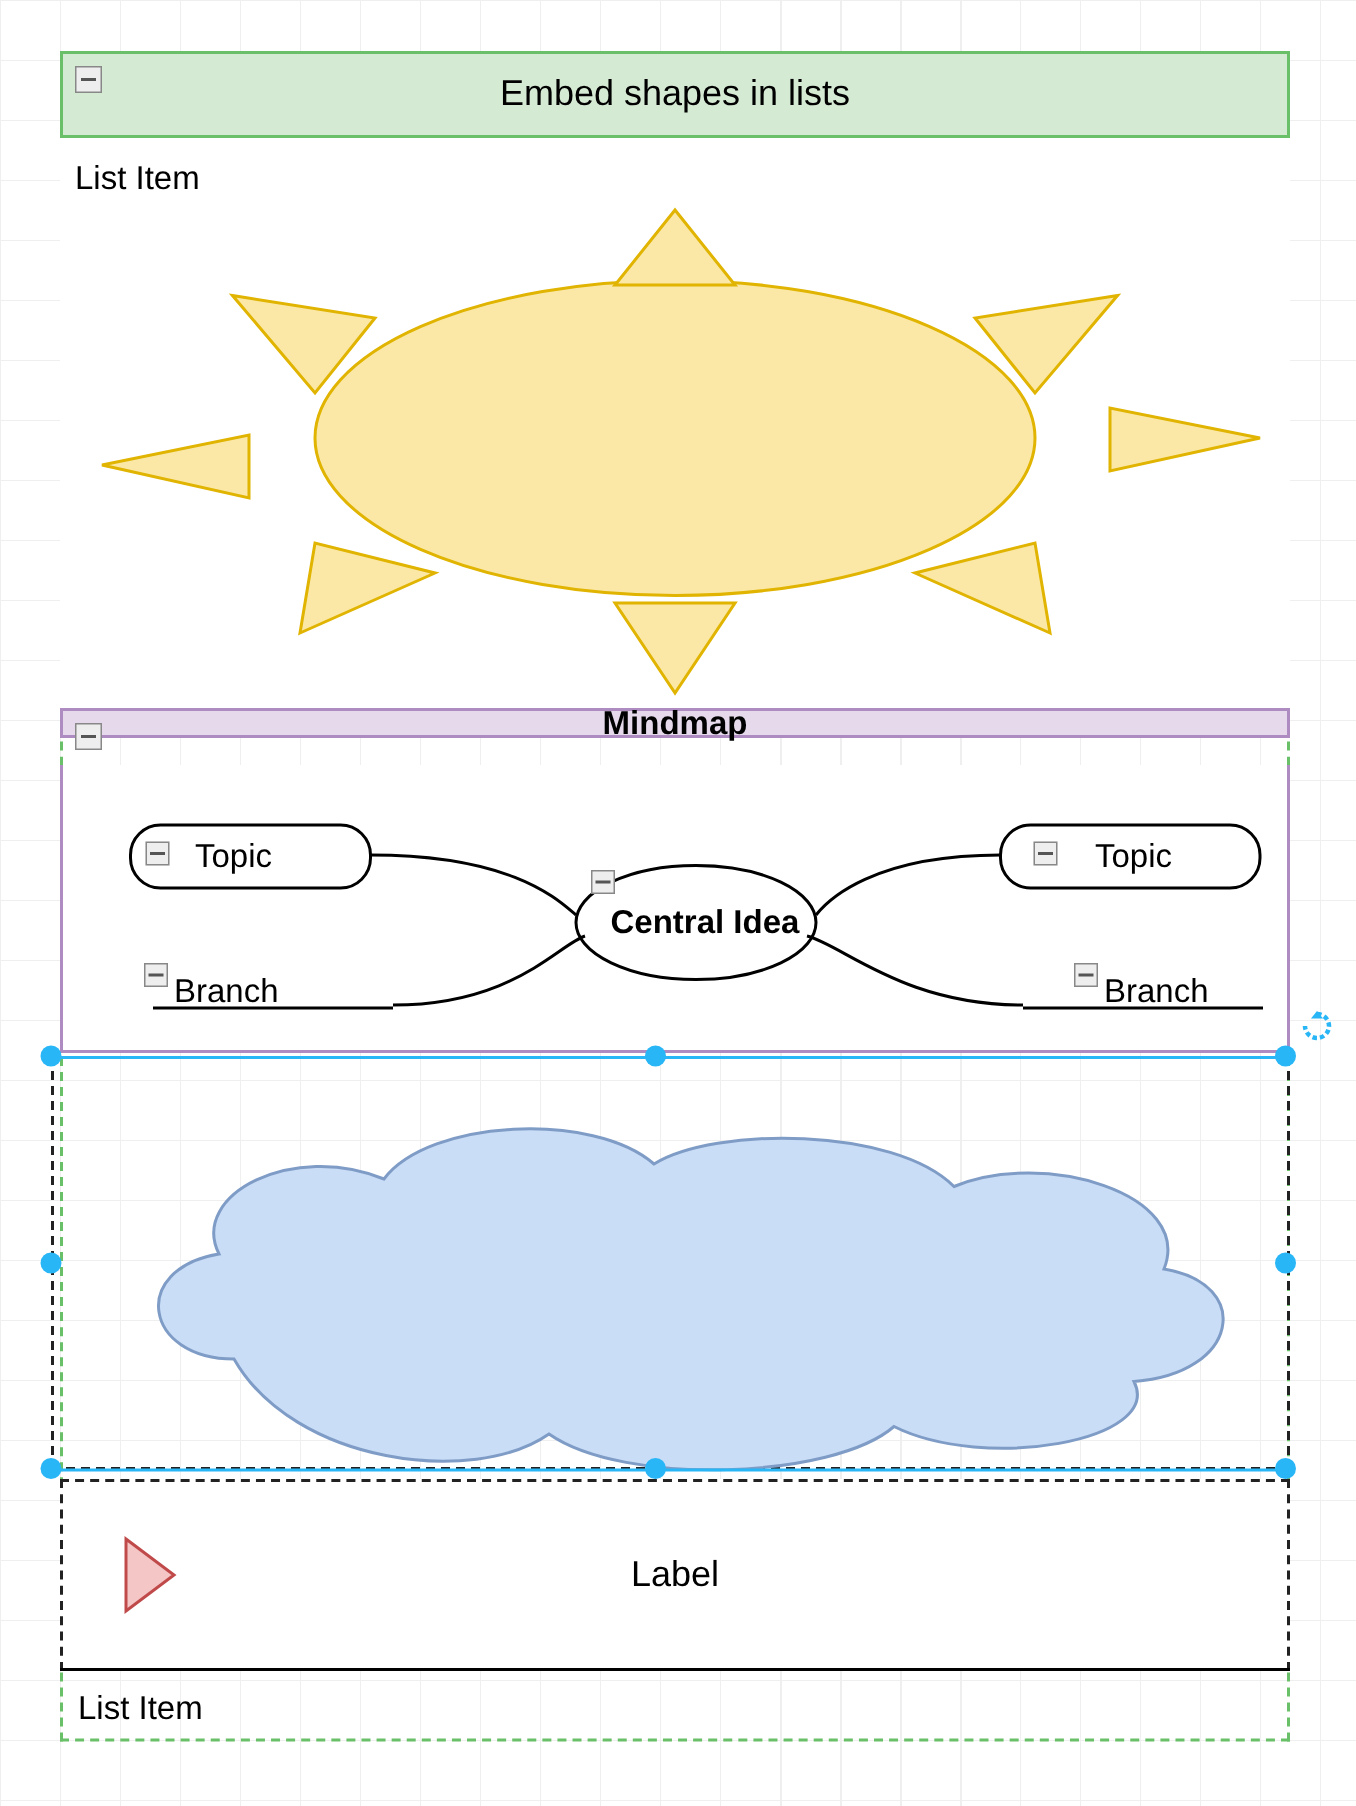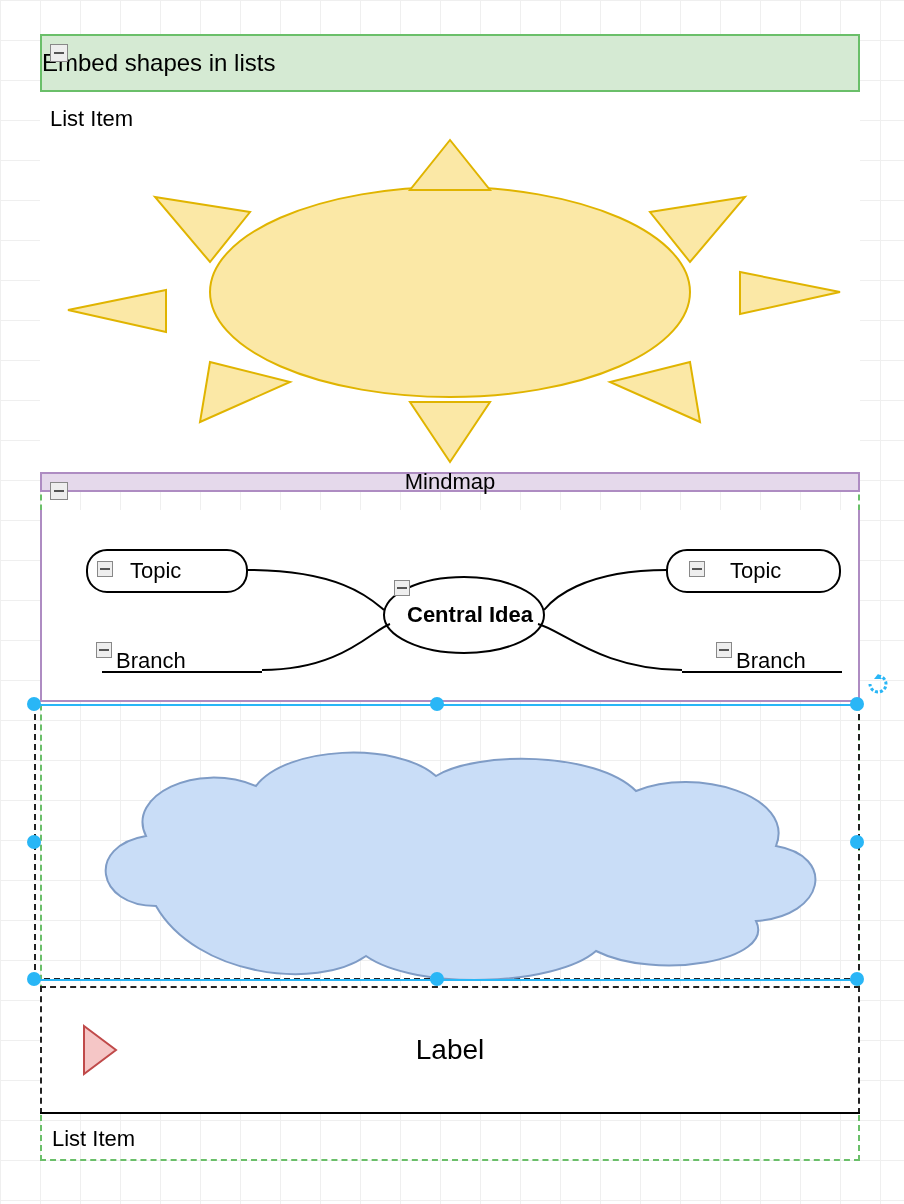--- a/index.html
+++ b/index.html
@@ -7,29 +7,29 @@
   
   .grid{position:absolute;inset:0;
     background-image:
       repeating-linear-gradient(to right,#efefef 0 1px,transparent 1px 40px),
       repeating-linear-gradient(to bottom,#efefef 0 1px,transparent 1px 40px),
       repeating-linear-gradient(to right,#e1e1e1 0 1px,transparent 1px 160px),
       repeating-linear-gradient(to bottom,#e1e1e1 0 1px,transparent 1px 160px);
   }
   .abs{position:absolute;box-sizing:border-box;}
   .outer{left:40px;top:34px;width:820px;height:1127px;border:2px dashed #6abf69;}
-  .header-green{left:40px;top:34px;width:820px;height:58px;background:#d5ead3;border:2px solid #6abf69;display:flex;align-items:center;font-size:24px;color:#000;}
-  .header-purple{left:40px;top:472px;width:820px;height:20px;background:#e5d9eb;border:2px solid #ae8cc2;display:flex;align-items:center;justify-content:center;font-size:22px;font-weight:normal;color:#000;}
+  .header-green{left:40px;top:34px;width:820px;height:58px;background:#d5ead3;border:2px solid #6abf69;display:flex;align-items:center;justify-content:center;font-size:24px;color:#000;}
+  .header-purple{left:40px;top:472px;width:820px;height:20px;background:#e5d9eb;border:2px solid #ae8cc2;display:flex;align-items:center;justify-content:center;font-size:22px;font-weight:bold;color:#000;}
   .minus{position:absolute;width:16px;height:16px;background:#eee;border:1px solid #888;left:8px;top:8px;display:flex;align-items:center;justify-content:center;font-size:14px;line-height:1;color:#555;}
   .minus-inner{width:10px;height:2px;background:#555;}
   .listitem1{left:40px;top:92px;width:820px;height:380px;background:#fff;}
   .listitem1-label{position:absolute;left:10px;top:14px;font-size:22px;color:#000;}
   .mindbody{left:40px;top:510px;width:820px;height:192px;border-left:2px solid #ae8cc2;border-right:2px solid #ae8cc2;border-bottom:2px solid #ae8cc2;background:#fff;}
   .cloudbox{left:34px;top:704px;width:826px;height:276px;border:2px dashed #222;}
-  .labelbox{left:40px;top:986px;width:820px;height:128px;border:2px dashed #222;background:#fff;display:flex;align-items:center;justify-content:center;font-size:28px;color:#000;}
+  .labelbox{left:40px;top:986px;width:820px;height:128px;border:2px dashed #222;background:#fff;display:flex;align-items:center;justify-content:center;font-size:24px;color:#000;}
   .hr-label{position:absolute;left:40px;top:1112px;width:820px;border-top:2px solid #000;}
   .listitem2{position:absolute;left:52px;top:1126px;font-size:22px;color:#000;}
   .sel-handle{width:14px;height:14px;border-radius:50%;background:#29b6f6;position:absolute;}
   .selbar{position:absolute;left:34px;width:826px;height:2px;background:#29b6f6;}
   .rot{position:absolute;left:868px;top:674px;width:18px;height:18px;}
   svg{display:block;}
 </style>
 </head>
 <body>
 

